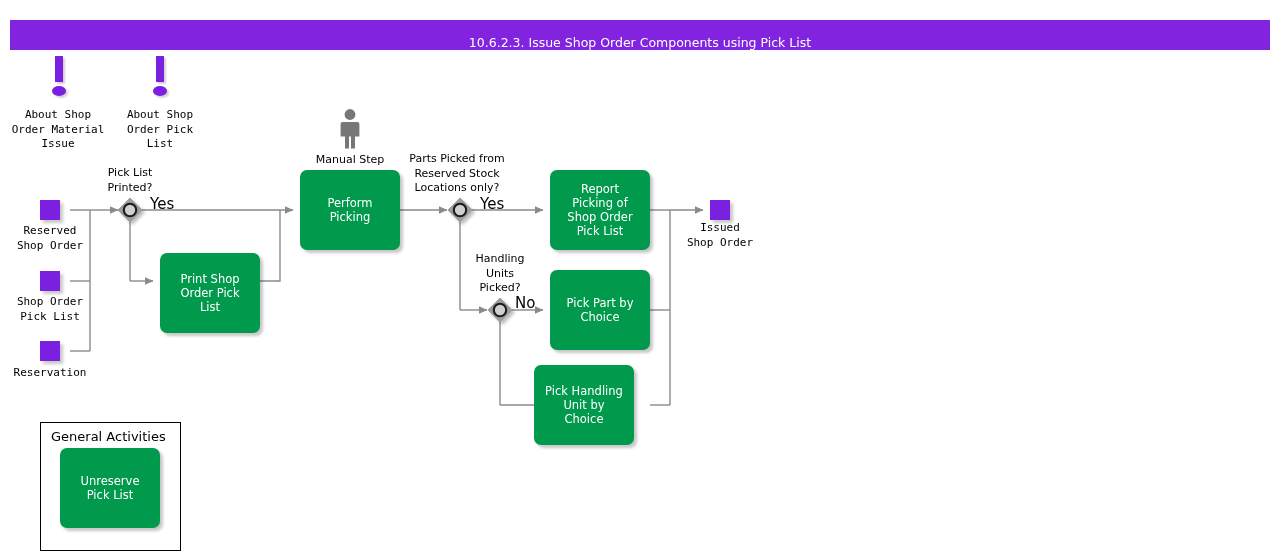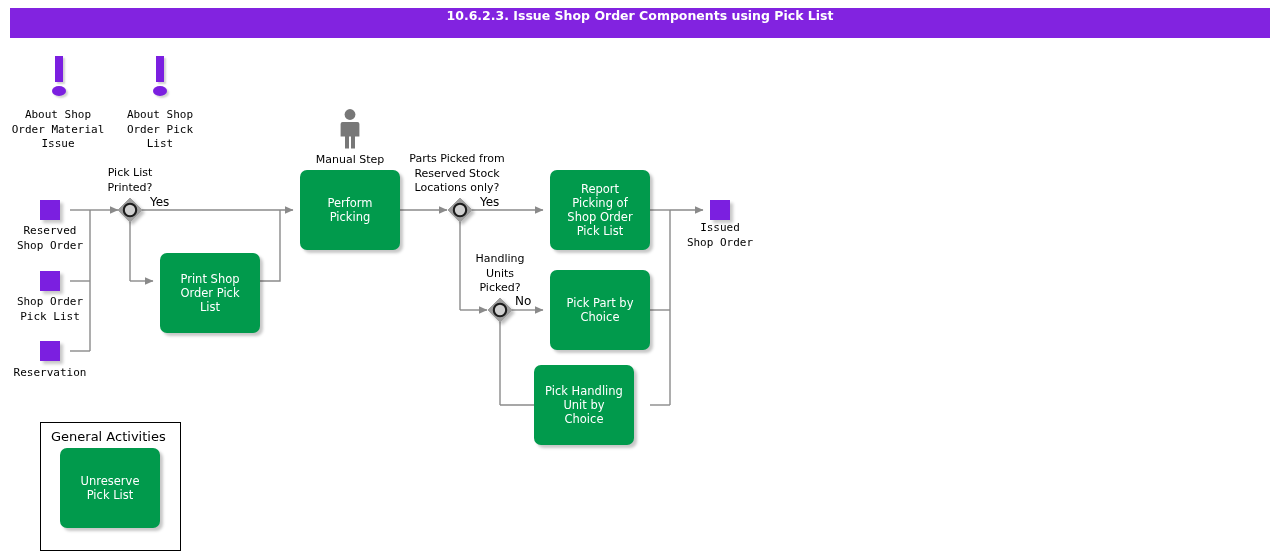--- a/index.html
+++ b/index.html
@@ -18,29 +18,29 @@
     position: absolute;
     left: 0; top: 0;
     width: 1280px;
     height: 560px;
   }
 
   
   .titlebar {
     position: absolute;
     left: 10px;
-    top: 8px;
+    top: 20px;
     width: 1260px;
     height: 30px;
     background: #8223e0;
     color: #ffffff;
     font-size: 12.5px;
-    font-weight: bold;
+    font-weight: normal;
     display: flex;
-    align-items: flex-start;
+    align-items: flex-end;
     justify-content: center;
     letter-spacing: 0px;
     font-family: "DejaVu Sans", sans-serif;
   }
 
   
   .activity {
     position: absolute;
     background: #019a4c;
     border-radius: 7px;
@@ -74,21 +74,21 @@
     color: #000000;
     text-align: center;
     font-family: "DejaVu Sans Mono", monospace;
     white-space: pre-line;
   }
   .label-sans {
     font-family: "DejaVu Sans", sans-serif;
   }
   .edge-label {
     position: absolute;
-    font-size: 12px;
+    font-size: 15px;
     color: #000000;
     font-family: "DejaVu Sans", sans-serif;
     white-space: nowrap;
   }
 
   
   .infoicon { position: absolute; width: 22px; height: 40px; }
   .infoicon .bar {
     position: absolute;
     left: 7px; top: 0;

